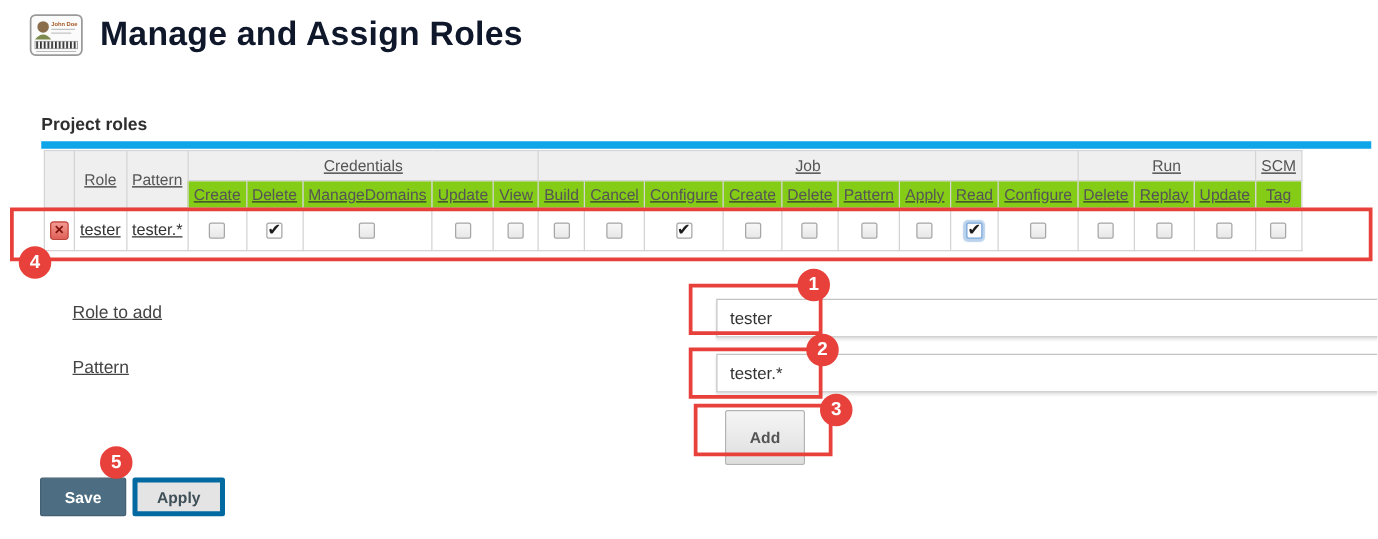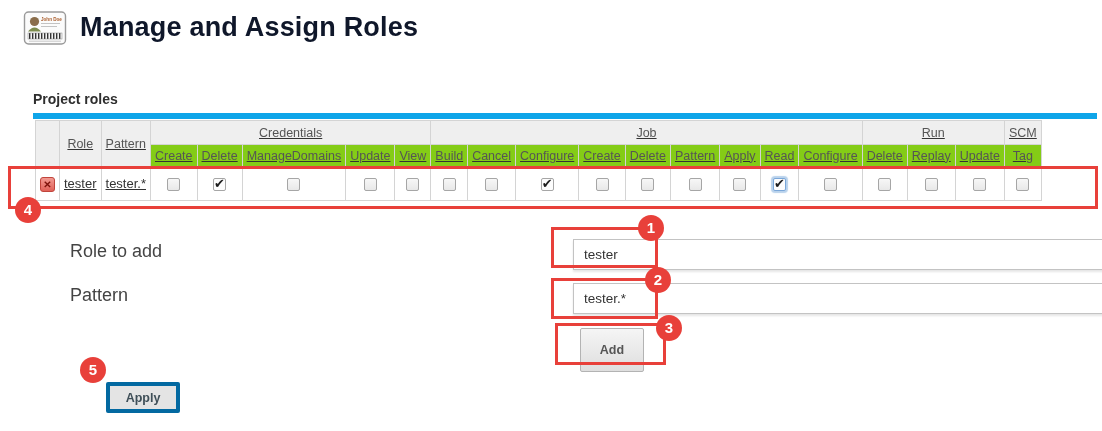--- a/index.html
+++ b/index.html
@@ -47,21 +47,21 @@
     background:linear-gradient(#f7f7f7,#e8e8e8); border:1px solid #a6a6a6;
     border-radius:2px; vertical-align:middle; cursor:pointer;
   }
   .cb.checked { background:#fdfdfd; }
   .cb.checked::after {
     content:"\2714"; position:absolute; left:0px; top:-3px;
     font-size:13px; color:#1c1c1c;
   }
   .cb.focused { border-color:#7aa7d9; box-shadow:0 0 1px 2px #b9d2ec; }
   
-  .form-label { position:absolute; left:70px; font-size:18px; color:#444; }
+  .form-label { position:absolute; left:58px; font-size:14px; color:#444;text-decoration:underline; }
   .lbl-role { top:241px; }
   .lbl-pattern { top:285px; }
   .txt-input {
     position:absolute; left:573px; width:541px; height:31px;
     border:1px solid #c3c3c3; border-radius:0; padding:0 10px;
     font-family:"Liberation Sans", sans-serif; font-size:13.5px; color:#333;
     box-shadow:0 2px 2px rgba(0,0,0,0.10); outline:none; background:#fff;
   }
   .inp-role { top:239px; }
   .inp-pattern { top:283px; }
@@ -187,20 +187,21 @@
   </table>
 
   <div class="ann-rect rect-row"></div>
 
   <div class="form-label lbl-role">Role to add</div>
   <input class="txt-input inp-role" type="text" value="tester" style="">
   <div class="form-label lbl-pattern">Pattern</div>
   <input class="txt-input inp-pattern" type="text" value="tester.*" style="">
   <button class="btn btn-add">Add</button>
 
+  <button class="btn btn-save">Save</button>
   <button class="btn btn-apply">Apply</button>
 
   <div class="ann-rect rect-role"></div>
   <div class="ann-rect rect-pattern"></div>
   <div class="ann-rect rect-add"></div>
   <div class="ann-badge b1">1</div>
   <div class="ann-badge b2">2</div>
   <div class="ann-badge b3">3</div>
   <div class="ann-badge b4">4</div>
   <div class="ann-badge b5">5</div>

